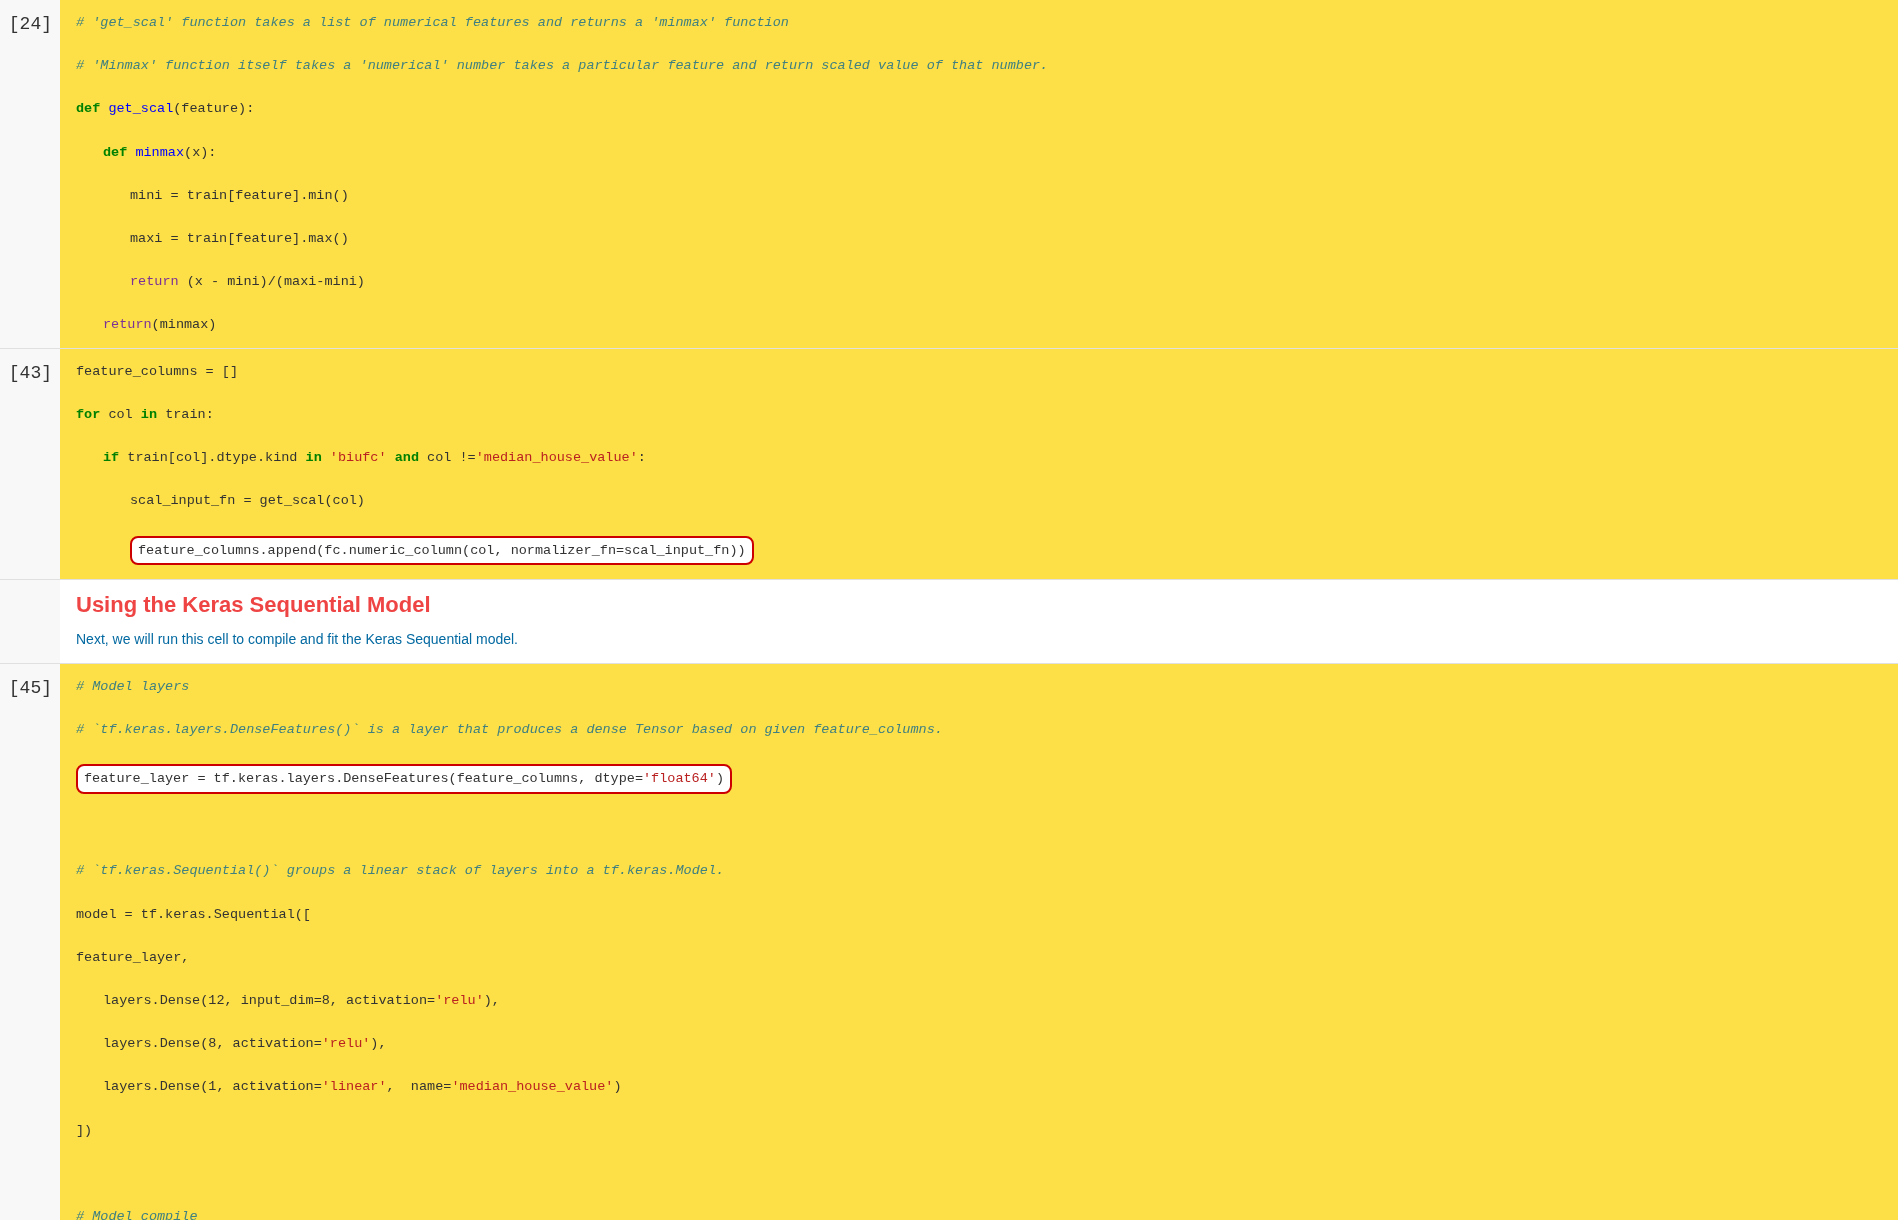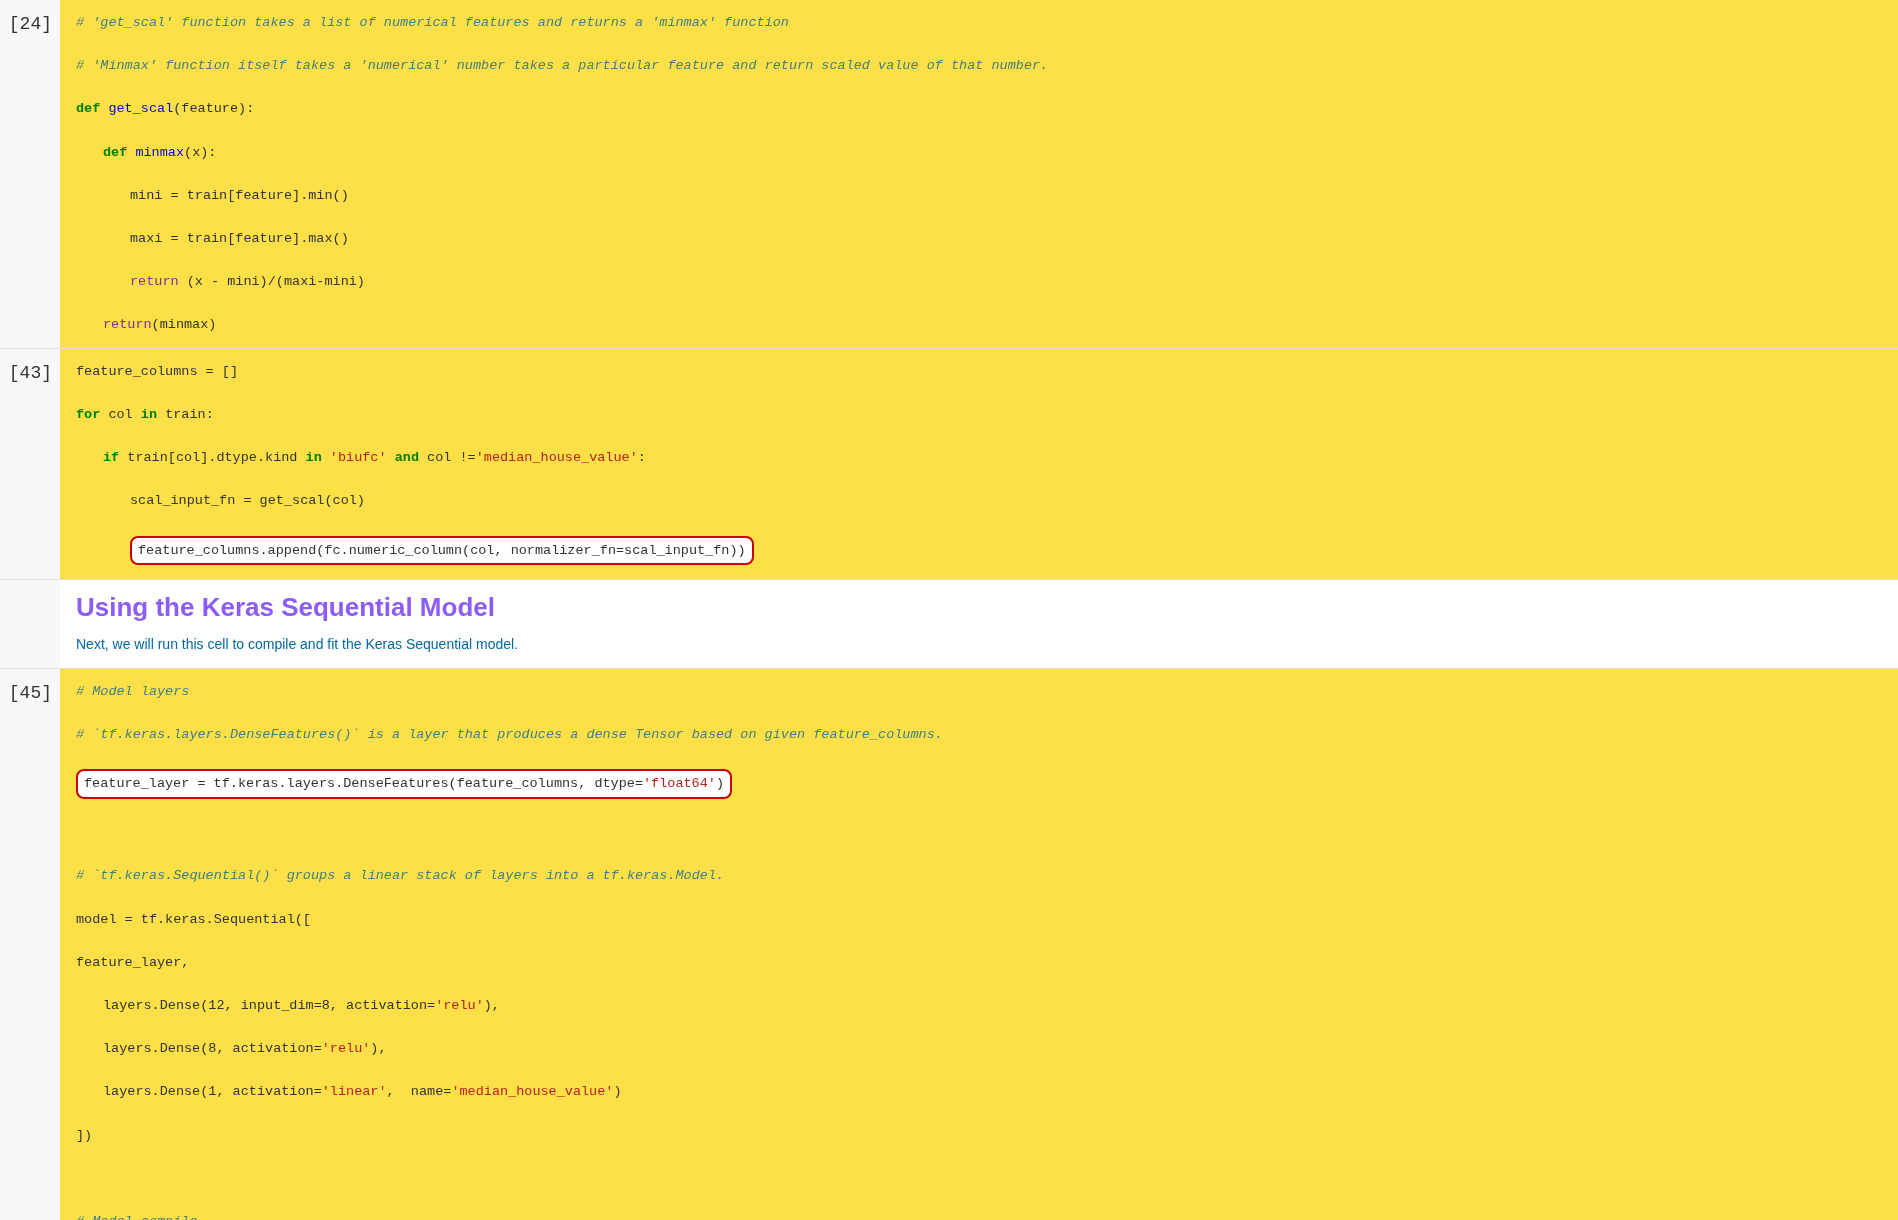--- a/index.html
+++ b/index.html
@@ -57,23 +57,23 @@
       background: #fde047;
     }
 
     
     .markdown-cell .cell-content {
       background: #ffffff;
       font-family: -apple-system, BlinkMacSystemFont, 'Segoe UI', sans-serif;
     }
 
     .markdown-cell h2 {
-      font-size: 26px;
+      font-size: 22px;
       font-weight: 600;
-      color: #8b5cf6;
+      color: #ef4444;
       margin-bottom: 10px;
     }
 
     .markdown-cell p {
       font-size: 14px;
       color: #0369a1;
       line-height: 1.6;
     }
 
     pre {

